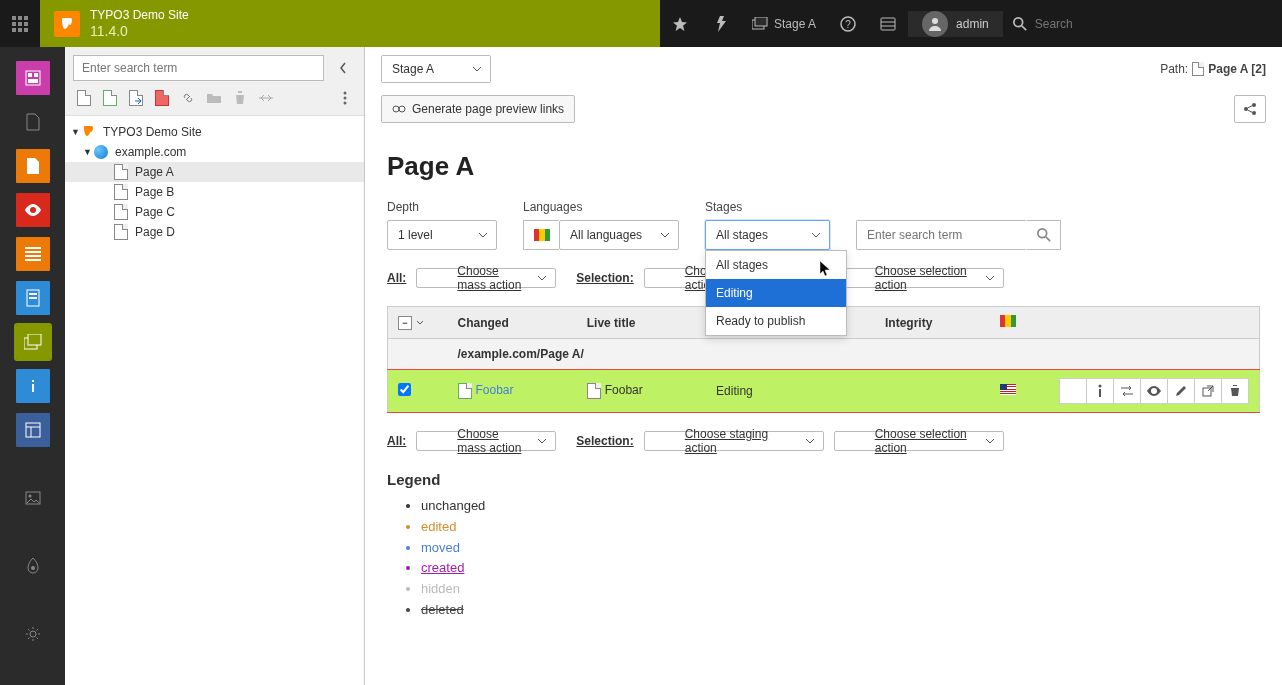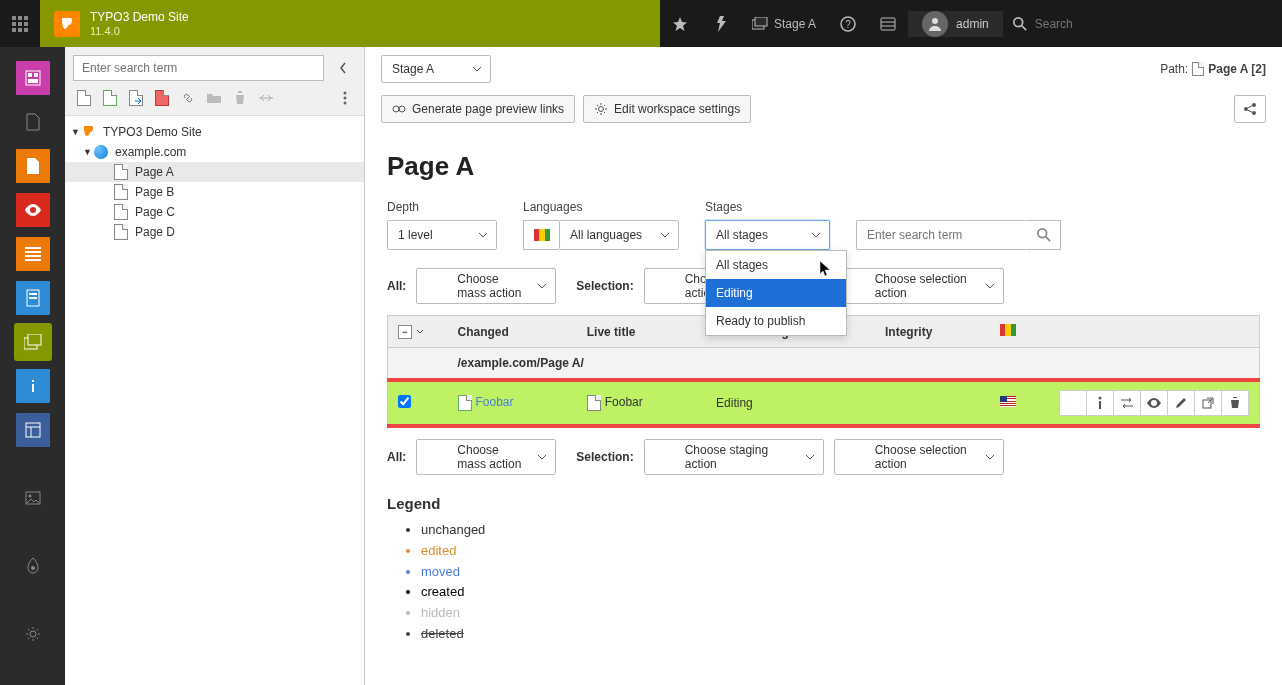--- a/index.html
+++ b/index.html
@@ -4,21 +4,21 @@
 <style>
 * { margin: 0; padding: 0; box-sizing: border-box; font-family: Verdana, Arial, sans-serif; }
 body { background: #fff; font-size: 12px; color: #333; overflow: hidden; }
 
 .topbar { height: 47px; background: #1a1a1a; display: flex; align-items: stretch; color: #ccc; }
 .topbar-apps { width: 40px; display: flex; align-items: center; justify-content: center; cursor: pointer; }
 .topbar-apps svg { fill: #888; }
 .topbar-brand { background: #869800; padding: 6px 14px; display: flex; align-items: center; gap: 10px; flex: 0 0 auto; width: 620px; }
 .topbar-brand .logo { width: 26px; height: 26px; background: #ff8700; border-radius: 2px; display:flex; align-items:center; justify-content:center; }
 .topbar-brand .site-title { color: #fff; font-size: 12px; line-height: 1.2; }
-.topbar-brand .site-version { color: #e6efb8; font-size: 11px; }
+.topbar-brand .site-version { color: #e6efb8; font-size: 14px; }
 .topbar-icons { display: flex; align-items: center; }
 .tb-btn { width: 40px; height: 47px; display: flex; align-items: center; justify-content: center; cursor: pointer; }
 .tb-btn svg { fill: #bbb; }
 .tb-stage { display: flex; align-items: center; gap: 6px; padding: 0 12px; color: #bbb; font-size: 12px; cursor:pointer;}
 .tb-user { display: flex; align-items: center; gap: 8px; padding: 0 14px; background: #2b2b2b; cursor:pointer; }
 .tb-user .avatar { width: 26px; height: 26px; border-radius: 50%; background: #666; display:flex; align-items:center; justify-content:center; }
 .tb-search { display: flex; align-items: center; gap: 8px; padding: 0 10px; flex:1; }
 .tb-search input { background: transparent; border: none; color: #ccc; font-size: 12px; outline: none; width: 200px; }
 
 .shell { display: flex; height: calc(100vh - 47px); }
@@ -68,45 +68,45 @@
 .filt.search-filt input { border:none; height:28px; padding:0 10px; font-size:12px; width:170px; outline:none; }
 .search-btn { width:34px; height:30px; border:1px solid #bbb; border-left:none; background:#fff; display:flex; align-items:center; justify-content:center; cursor:pointer; }
 
 .stages-wrap { position:relative; }
 .stages-wrap .select-box { border-color:#6aa7e8; box-shadow:0 0 0 1px rgba(60,130,220,.2); min-width:125px;}
 .dropdown { position:absolute; top:30px; left:0; width:142px; background:#fff; border:1px solid #bbb; box-shadow:0 3px 8px rgba(0,0,0,.15); z-index:20; }
 .dropdown .dd-item { padding:7px 10px; font-size:12px; cursor:pointer; }
 .dropdown .dd-item.hover { background:#1e6fd6; color:#fff; }
 .cursor-arrow { position:absolute; top:40px; left:114px; z-index:25; pointer-events:none; }
 
-.massrow { display:flex; align-items:center; gap:10px; margin:11px 0; font-size:12px; }
+.massrow { display:flex; align-items:center; gap:10px; margin:18px 0; font-size:12px;text-decoration:underline; }
 .massrow .lbl { font-weight:bold; }
-.massrow .select-box { height:36px;padding-left:40px; }
+.massrow .select-box { height:20px;padding-left:40px; }
 
 table.wtable { width:100%; border-collapse:collapse; border:1px solid #ccc; margin-top:4px; }
 table.wtable th { background:#eee; text-align:left; font-weight:bold; font-size:12px; padding:8px 10px; border-bottom:1px solid #ccc; }
-table.wtable td { font-size:12px; padding:8px 10px; border-bottom:4px solid #ef4444; }
+table.wtable td { font-size:12px; padding:8px 10px; border-bottom:1px solid #ef4444; }
 tr.group td { background:#f3f3f3; font-weight:bold; }
 tr.record td { background:#bef264; }
 .chkexp { display:flex; align-items:center; gap:4px; }
 .chkexp .box { width:14px; height:14px; border:1px solid #888; background:#fff; display:flex; align-items:center; justify-content:center; font-size:9px;}
 .row-actions { display:flex; gap:0; justify-content:flex-end; }
 .ra-btn { width:28px; height:26px; border:1px solid #ccc; background:#fff; display:flex; align-items:center; justify-content:center; cursor:pointer; margin-left:-1px; }
 .flag-us { width:16px; height:11px; background: linear-gradient(#b22 0 8%, #fff 8% 16%, #b22 16% 24%, #fff 24% 32%, #b22 32% 40%, #fff 40% 48%, #b22 48% 56%, #fff 56% 64%, #b22 64% 72%, #fff 72% 80%, #b22 80% 88%, #fff 88% 100%); position:relative; display:inline-block;}
 .flag-us:before { content:''; position:absolute; top:0; left:0; width:7px; height:6px; background:#223a7a; }
 .flag-multi { width:16px; height:12px; background: linear-gradient(90deg, #d33 0 33%, #fc0 33% 66%, #393 66% 100%); display:inline-block; position:relative;}
 .flag-multi:after { content:''; position:absolute; inset:0; background: linear-gradient(#0008 0 0); mix-blend-mode:normal; opacity:0; }
 
 .legend { margin-top:20px; }
 .legend h3 { font-size:15px; font-weight:bold; margin-bottom:8px; }
 .legend ul { list-style: disc; padding-left: 34px; }
 .legend li { font-size:13px; line-height:1.6; }
 .l-edited { color:#d98c2b; }
 .l-moved { color:#4a7ddb; }
-.l-created { color:#000000; }
+.l-created { color:#a21caf;text-decoration:underline; }
 .l-hidden { color:#bbb; }
 .l-deleted { text-decoration: line-through; color:#444; }
 
 .chev svg, .icon svg { display:block; }
 a.title-link { color:#4a7ddb; text-decoration:none; }
 </style>
 </head>
 <body>
 
 <div class="topbar">
@@ -389,27 +389,20 @@
         <b>Page A [2]</b>
       </div>
     </div>
     <div class="action-row2">
       <div class="btn">
         <svg width="14" height="14" viewBox="0 0 14 14">
             <circle cx="4" cy="7" r="3" fill="none" stroke="#555"></circle>
             <circle cx="10" cy="7" r="3" fill="none" stroke="#555"></circle>
           </svg>
         <span>Generate page preview links</span>
-      </div>
-      <div class="btn">
-        <svg width="14" height="14" viewBox="0 0 14 14">
-            <circle cx="7" cy="7" r="2.5" fill="none" stroke="#555"></circle>
-            <path d="M7 1v2M7 11v2M1 7h2M11 7h2M3 3l1 1M10 10l1 1M11 3l-1 1M4 10l-1 1" stroke="#555"></path>
-          </svg>
-        <span>Edit workspace settings</span>
       </div>
       <div class="share-btn">
           <svg width="14" height="14" viewBox="0 0 14 14">
             <circle cx="3" cy="7" r="2" fill="#555"></circle>
             <circle cx="11" cy="3" r="2" fill="#555"></circle>
             <circle cx="11" cy="11" r="2" fill="#555"></circle>
             <line x1="4.5" y1="6" x2="9.5" y2="3.5" stroke="#555"></line>
             <line x1="4.5" y1="8" x2="9.5" y2="10.5" stroke="#555"></line>
           </svg>
         </div>

